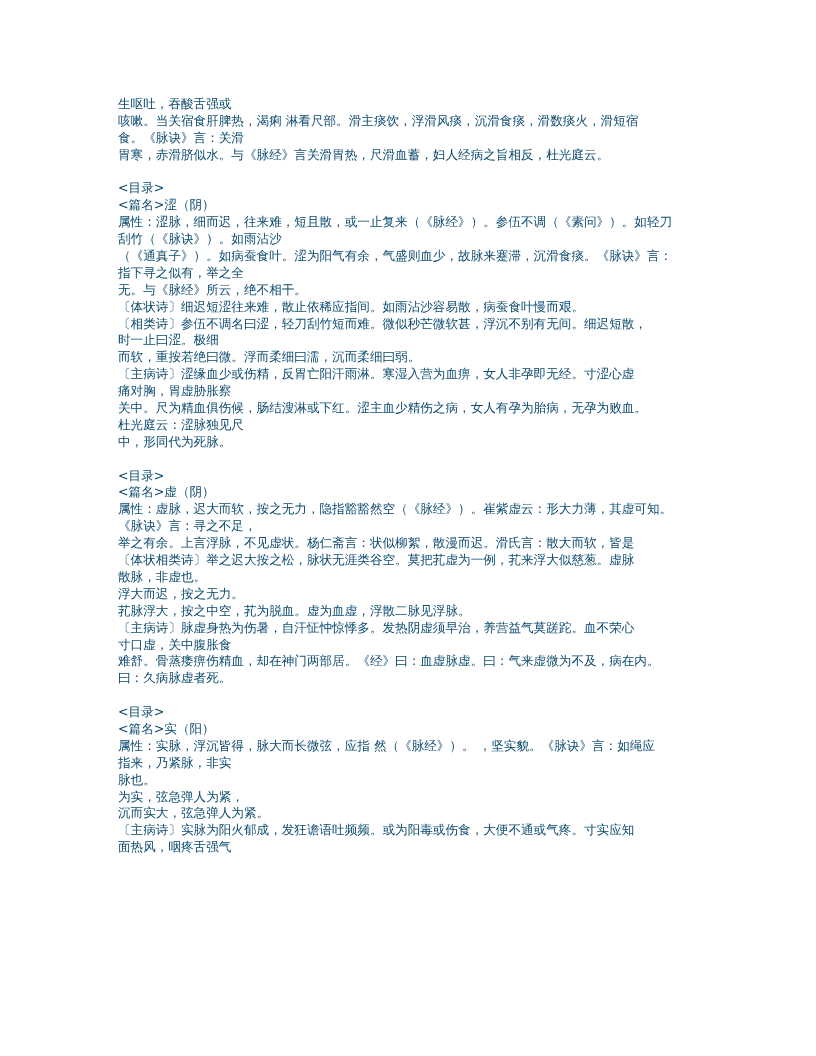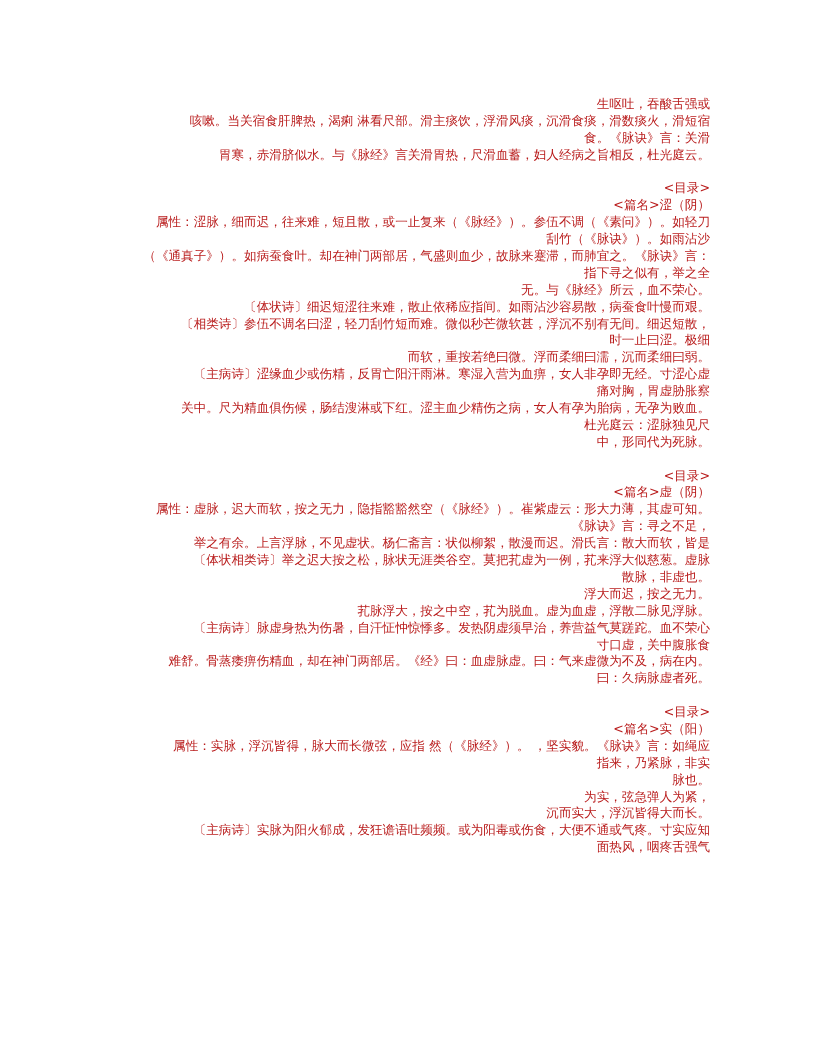--- a/index.html
+++ b/index.html
@@ -5,22 +5,21 @@
   html, body { margin: 0; padding: 0; background: #ffffff; }
   body { width: 816px; height: 1056px; position: relative; overflow: hidden; }
   .page {
     position: absolute;
     left: 118px;
     top: 96px;
     width: 592px;
     font-family: "DejaVu Serif", "Liberation Serif", serif;
     font-size: 12.6px;
     line-height: 16.9px;
-    color: #b91c1c;
-    text-align: right;
+    color: #0c4a6e;
   }
   .line { white-space: nowrap; height: 16.9px; }
   .blank { height: 16.9px; }
   .section { }
 </style>
 </head>
 <body>
 
 <div class="page">
   <div class="section">
@@ -29,23 +28,23 @@
     <div class="line">食。《脉诀》言：关滑</div>
     <div class="line">胃寒，赤滑脐似水。与《脉经》言关滑胃热，尺滑血蓄，妇人经病之旨相反，杜光庭云。</div>
   </div>
   <div class="blank"></div>
 
   <div class="section">
     <div class="line">&lt;目录&gt;</div>
     <div class="line">&lt;篇名&gt;涩（阴）</div>
     <div class="line">属性：涩脉，细而迟，往来难，短且散，或一止复来（《脉经》）。参伍不调（《素问》）。如轻刀</div>
     <div class="line">刮竹（《脉诀》）。如雨沾沙</div>
-    <div class="line">（《通真子》）。如病蚕食叶。却在神门两部居，气盛则血少，故脉来蹇滞，而肺宜之。《脉诀》言：</div>
+    <div class="line">（《通真子》）。如病蚕食叶。涩为阳气有余，气盛则血少，故脉来蹇滞，沉滑食痰。《脉诀》言：</div>
     <div class="line">指下寻之似有，举之全</div>
-    <div class="line">无。与《脉经》所云，血不荣心。</div>
+    <div class="line">无。与《脉经》所云，绝不相干。</div>
     <div class="line">〔体状诗〕细迟短涩往来难，散止依稀应指间。如雨沾沙容易散，病蚕食叶慢而艰。</div>
     <div class="line">〔相类诗〕参伍不调名曰涩，轻刀刮竹短而难。微似秒芒微软甚，浮沉不别有无间。细迟短散，</div>
     <div class="line">时一止曰涩。极细</div>
     <div class="line">而软，重按若绝曰微。浮而柔细曰濡，沉而柔细曰弱。</div>
     <div class="line">〔主病诗〕涩缘血少或伤精，反胃亡阳汗雨淋。寒湿入营为血痹，女人非孕即无经。寸涩心虚</div>
     <div class="line">痛对胸，胃虚胁胀察</div>
     <div class="line">关中。尺为精血俱伤候，肠结溲淋或下红。涩主血少精伤之病，女人有孕为胎病，无孕为败血。</div>
     <div class="line">杜光庭云：涩脉独见尺</div>
     <div class="line">中，形同代为死脉。</div>
   </div>
@@ -68,17 +67,17 @@
   </div>
   <div class="blank"></div>
 
   <div class="section">
     <div class="line">&lt;目录&gt;</div>
     <div class="line">&lt;篇名&gt;实（阳）</div>
     <div class="line">属性：实脉，浮沉皆得，脉大而长微弦，应指 然（《脉经》）。 ，坚实貌。《脉诀》言：如绳应</div>
     <div class="line">指来，乃紧脉，非实</div>
     <div class="line">脉也。</div>
     <div class="line">为实，弦急弹人为紧，</div>
-    <div class="line">沉而实大，浮沉皆得大而长。</div>
+    <div class="line">沉而实大，弦急弹人为紧。</div>
     <div class="line">〔主病诗〕实脉为阳火郁成，发狂谵语吐频频。或为阳毒或伤食，大便不通或气疼。寸实应知</div>
     <div class="line">面热风，咽疼舌强气</div>
   </div>
 </div>
 
 </body></html>

